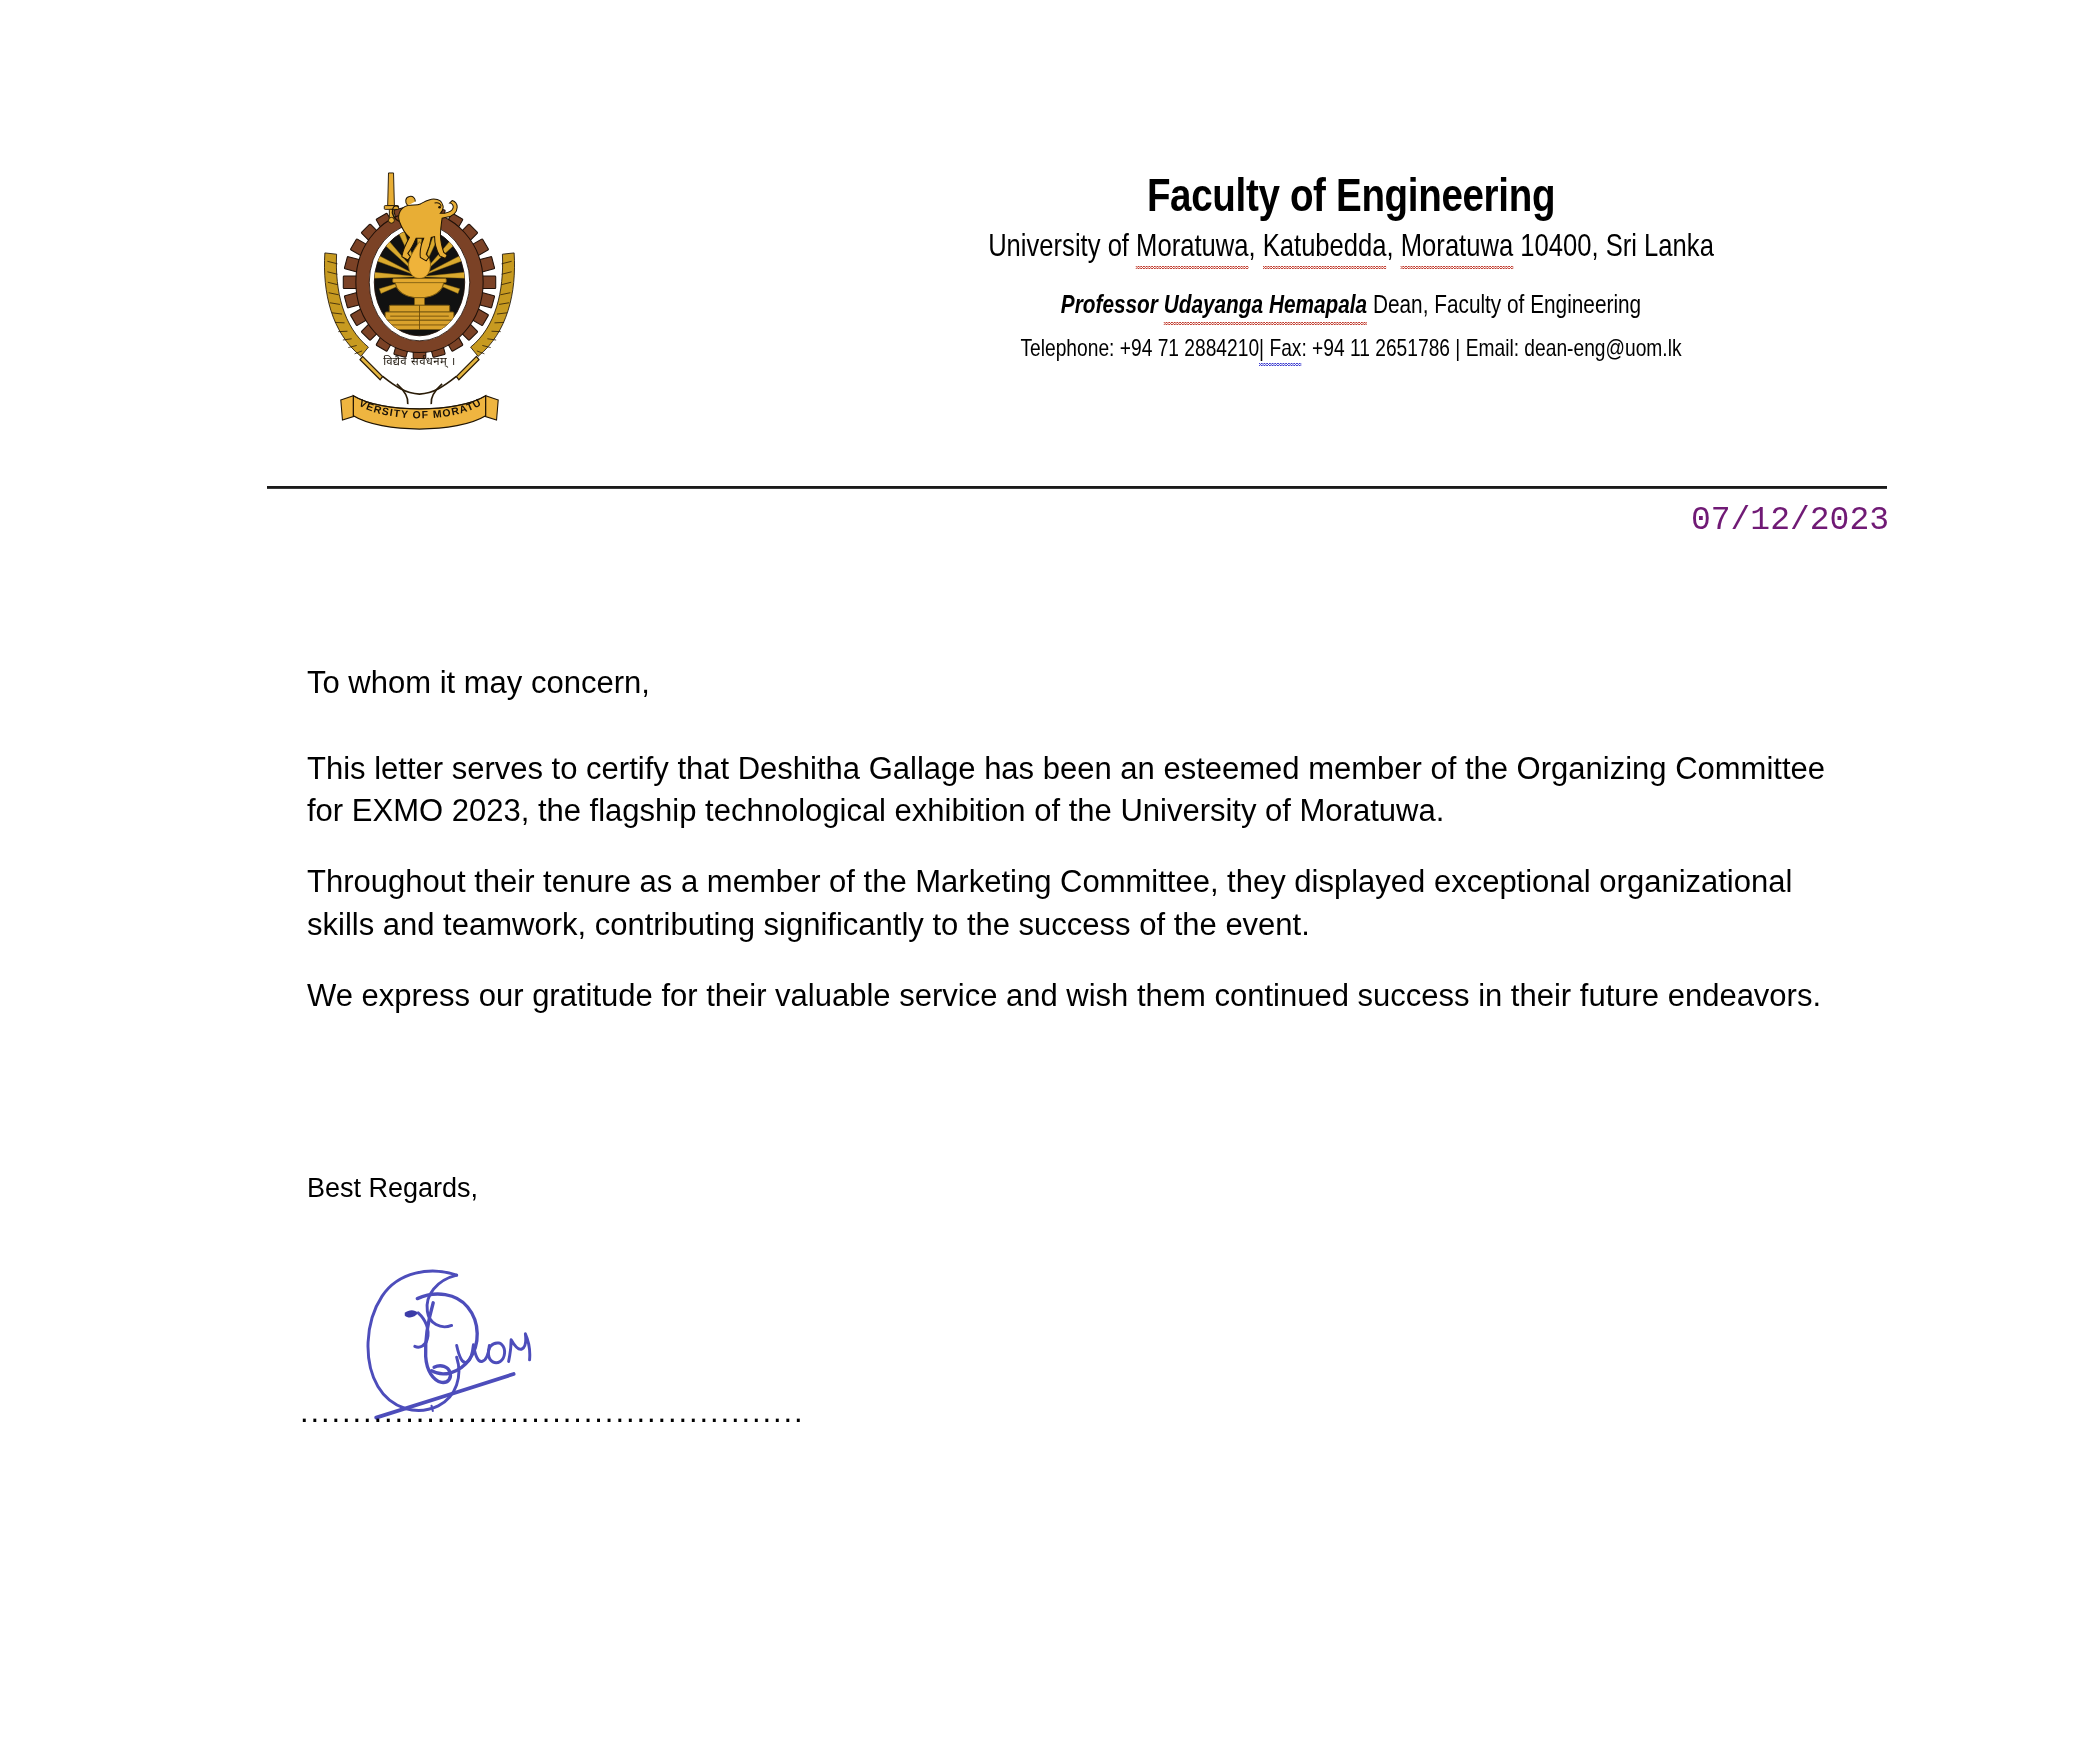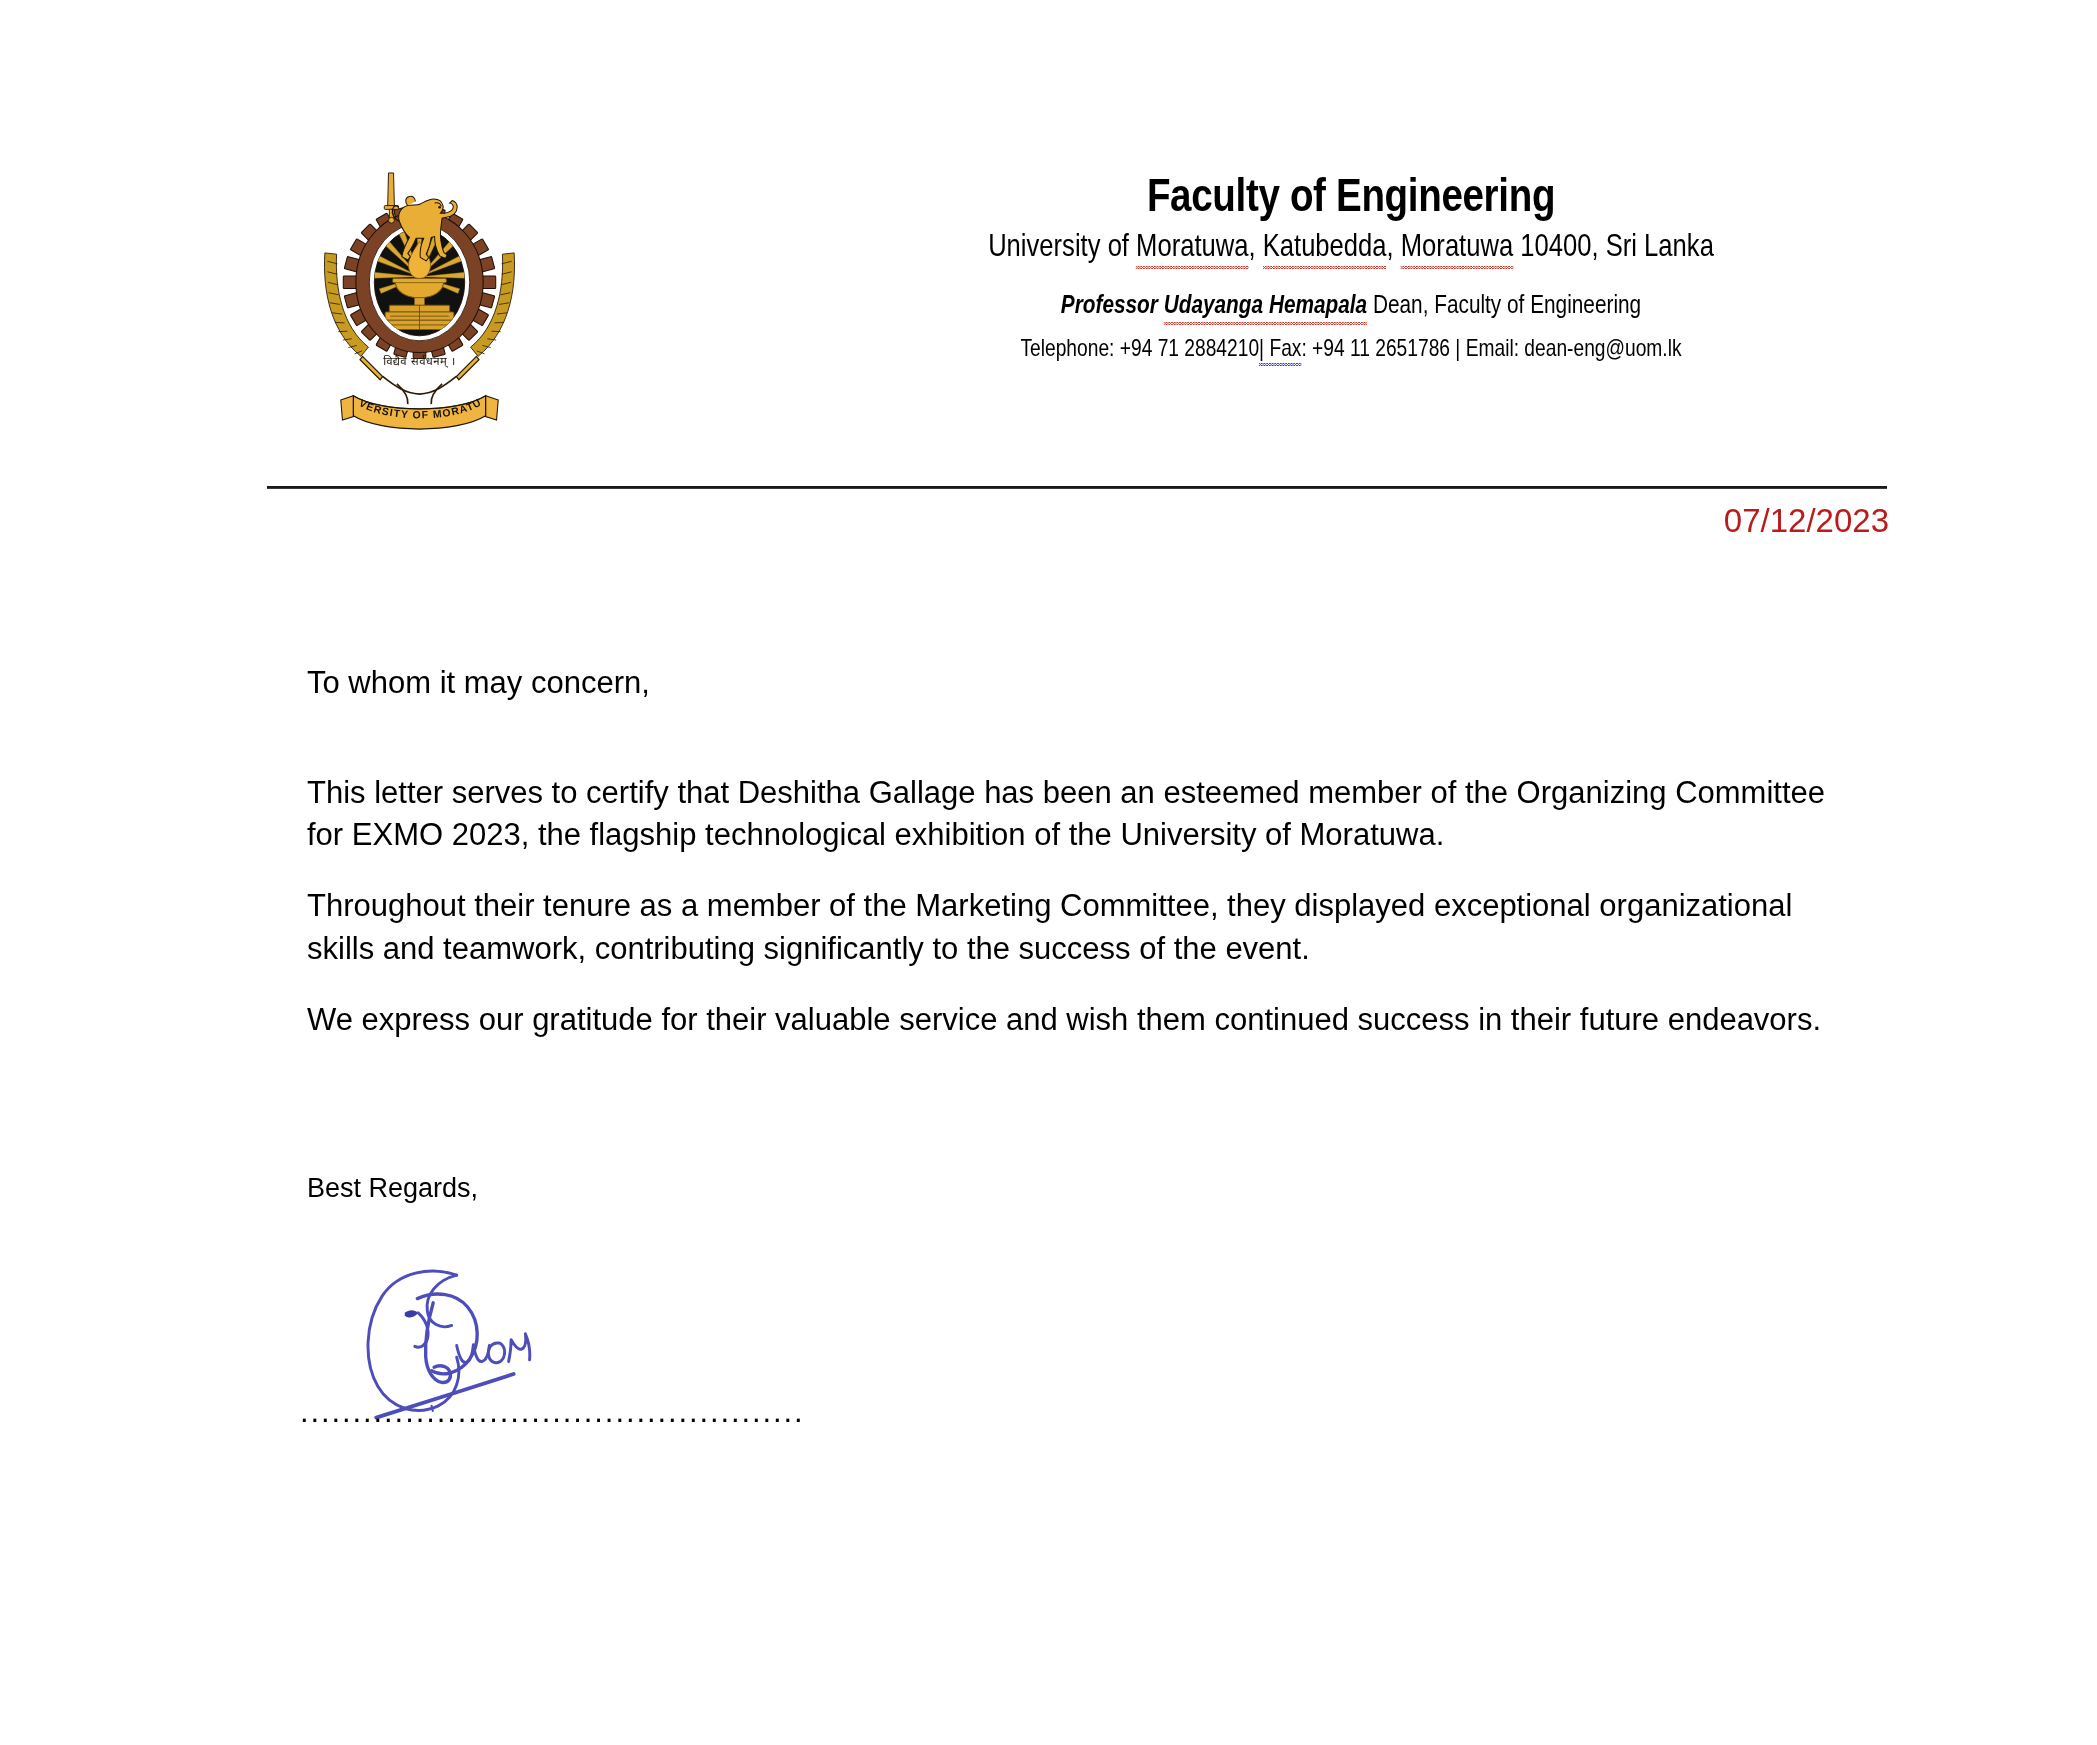--- a/index.html
+++ b/index.html
@@ -136,41 +136,41 @@
     border-bottom: 0.8px solid #3a3a3a;
   }
 
   
   .date-line {
     position: absolute;
     left: 1258px;
     top: 503px;
     width: 631px;
     text-align: right;
-    font-family: Liberation Sans, sans-serif;
+    font-family: Liberation Mono, monospace;
     font-size: 33px;
     line-height: 1.1;
-    color: #b91c1c;
+    color: #701a75;
   }
 
   
   .letter-body {
     position: absolute;
     left: 307px;
     top: 662px;
     width: 1544px;
     font-family: "Liberation Sans", sans-serif;
     font-size: 31px;
     line-height: 1.36;
     color: #000000;
   }
   .letter-body p {
     margin: 0 0 29px 0;
   }
-  .letter-body p.salutation { margin-bottom: 68px; }
+  .letter-body p.salutation { margin-bottom: 44px; }
   .letter-body p.last { margin-bottom: 0; }
 
   
   .closing {
     position: absolute;
     left: 307px;
     top: 1170px;
     font-family: "Liberation Sans", sans-serif;
     font-size: 27px;
     line-height: 1.36;

